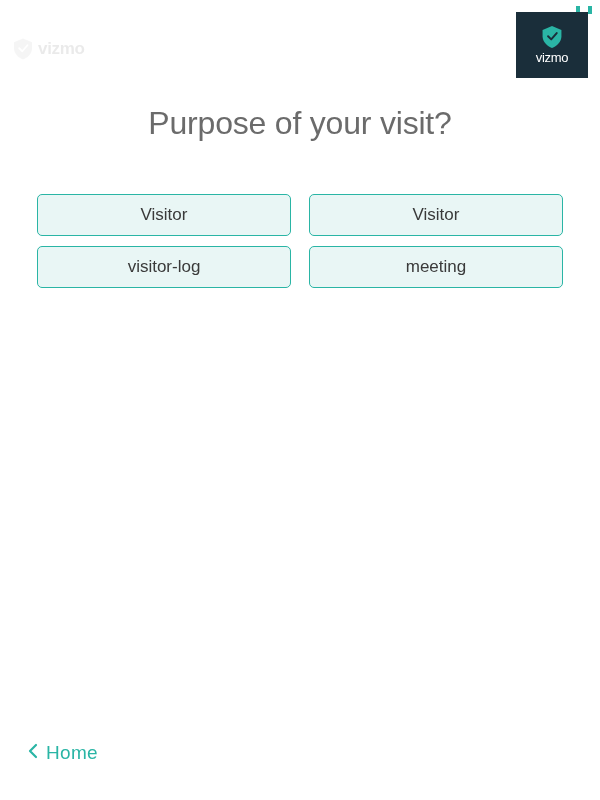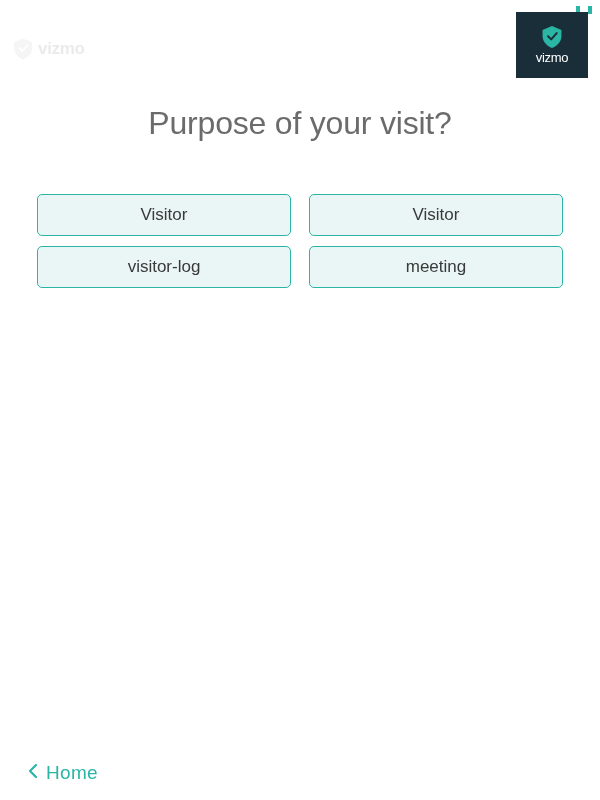--- a/index.html
+++ b/index.html
@@ -88,21 +88,21 @@
       display: flex;
       align-items: center;
       justify-content: center;
       font-size: 17px;
       color: #3a3a3a;
       cursor: pointer;
       font-family: inherit;
     }
     .footer-nav {
       position: absolute;
-      bottom: 16px;
+      bottom: 36px;
       left: 28px;
       display: flex;
       align-items: center;
       cursor: pointer;
     }
     .footer-nav .chevron {
       color: #2ab5a5;
       font-size: 18px;
       margin-right: 8px;
     }

